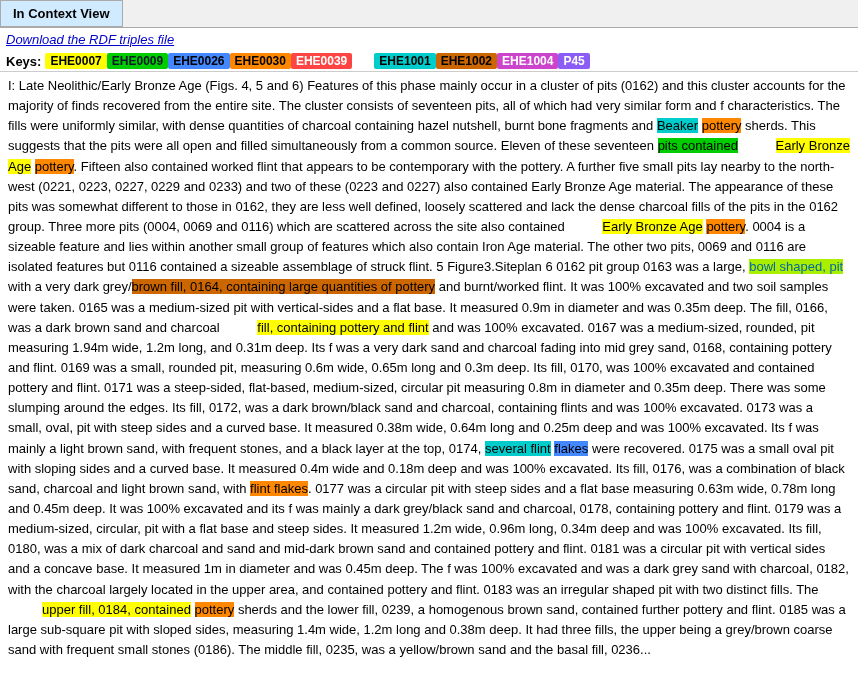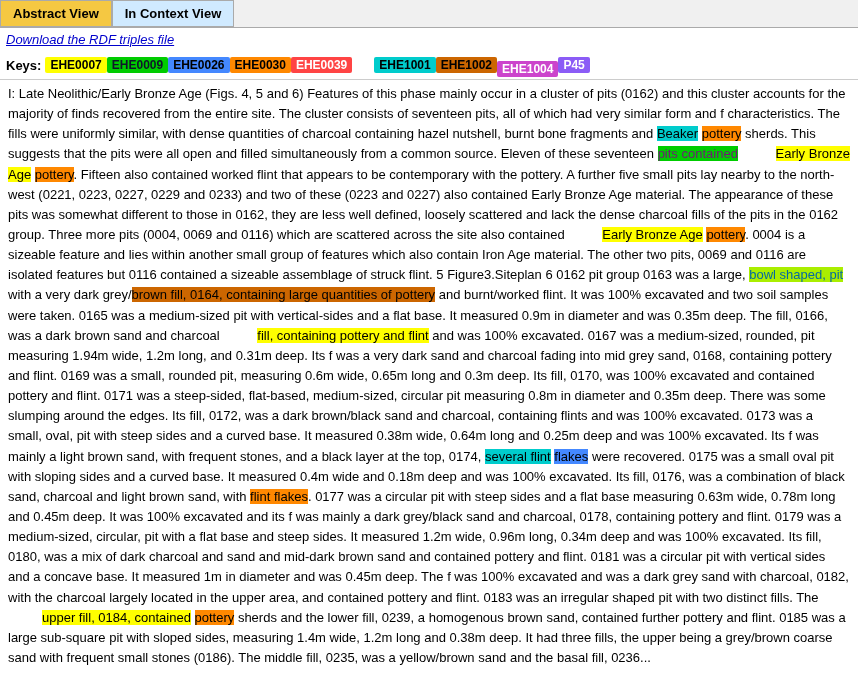--- a/index.html
+++ b/index.html
@@ -78,56 +78,55 @@
       padding: 4px 8px;
       line-height: 1.55;
       font-size: 13px;
       height: 590px;
       overflow-y: scroll;
       border-top: 1px solid #ccc;
       position: relative;
     }
 
     
-    .hl-green { background-color: #00cc00; color: #701a75; }
+    .hl-green { background-color: #00cc00; color: #000000; }
     .hl-yellow { background-color: #ffff00; color: #000; margin-left: 34px; }
     .hl-blue { background-color: #4488ff; color: #000; }
     .hl-orange { background-color: #ff8800; color: #000; }
     .hl-teal { background-color: #00cccc; color: #000; }
     .hl-brown { background-color: #cc6600; color: #000; }
     .hl-lime { background-color: #aaee00; color: #0369a1; }
 
     
     #content-area::-webkit-scrollbar { width: 14px; }
     #content-area::-webkit-scrollbar-track { background: #f0f0f0; }
     #content-area::-webkit-scrollbar-thumb { background: #aaa; border: 1px solid #999; }
   </style>
 </head>
 <body>
 
 <div id="tab-bar">
-  <button class="tab-btn tab-abstract">Abstract View</button>
   <button class="tab-btn tab-context">In Context View</button>
 </div>
 
 <div id="download-link">
   <a>Download the RDF triples file</a>
 </div>
 
 <div id="keys-row">
   <span class="keys-label">Keys:</span>
 
 <span class="key-badge" style="background-color: rgb(255, 255, 0); color: rgb(0, 0, 0);">EHE0007</span>
     <span class="key-badge" style="background-color: rgb(0, 204, 0); color: #0f172a;">EHE0009</span>
     <span class="key-badge" style="background-color: rgb(68, 136, 255); color: rgb(0, 0, 0);">EHE0026</span>
     <span class="key-badge" style="background-color: rgb(255, 136, 0); color: rgb(0, 0, 0);">EHE0030</span>
     <span class="key-badge" style="background-color: rgb(255, 68, 68); color: rgb(255, 255, 255);">EHE0039</span>
     <span class="key-badge" style="background-color: rgb(0, 204, 204); color: #000000; margin-left: 22px;">EHE1001</span>
     <span class="key-badge" style="background-color: rgb(204, 102, 0); color: rgb(0, 0, 0);">EHE1002</span>
-    <span class="key-badge" style="background-color: rgb(204, 68, 204); color: rgb(255, 255, 255); margin-top: 8px;">EHE1004</span>
+    <span class="key-badge" style="background-color: rgb(204, 68, 204); color: rgb(255, 255, 255);">EHE1004</span>
     <span class="key-badge" style="background-color: #8b5cf6; color: rgb(255, 255, 255);">P45</span>
   </div>
 
 <div id="content-area">
   <p>
     I: Late Neolithic/Early Bronze Age (Figs. 4, 5 and 6) Features of this phase mainly occur in a cluster of pits (0162) and this cluster accounts for the majority of finds recovered from the entire site. The cluster consists of seventeen pits, all of which had very similar form and f characteristics. The fills were uniformly similar, with dense quantities of charcoal containing hazel nutshell, burnt bone fragments and <span class="hl-teal">Beaker</span> <span class="hl-orange">pottery</span> sherds. This suggests that the pits were all open and filled simultaneously from a common source. Eleven of these seventeen <span class="hl-green">pits contained</span> <span class="hl-yellow">Early Bronze Age</span> <span class="hl-orange">pottery</span>. Fifteen also contained worked flint that appears to be contemporary with the pottery. A further five small pits lay nearby to the north-west (0221, 0223, 0227, 0229 and 0233) and two of these (0223 and 0227) also contained Early Bronze Age material. The appearance of these pits was somewhat different to those in 0162, they are less well defined, loosely scattered and lack the dense charcoal fills of the pits in the 0162 group. Three more pits (0004, 0069 and 0116) which are scattered across the site also contained <span class="hl-yellow">Early Bronze Age</span> <span class="hl-orange">pottery</span>. 0004 is a sizeable feature and lies within another small group of features which also contain Iron Age material. The other two pits, 0069 and 0116 are isolated features but 0116 contained a sizeable assemblage of struck flint. 5 Figure3.Siteplan 6 0162 pit group 0163 was a large, <span class="hl-lime">bowl shaped, pit</span> with a very dark grey/<span class="hl-brown">brown fill, 0164, containing large quantities of pottery</span> and burnt/worked flint. It was 100% excavated and two soil samples were taken. 0165 was a medium-sized pit with vertical-sides and a flat base. It measured 0.9m in diameter and was 0.35m deep. The fill, 0166, was a dark brown sand and charcoal <span class="hl-yellow">fill, containing pottery and flint</span> and was 100% excavated. 0167 was a medium-sized, rounded, pit measuring 1.94m wide, 1.2m long, and 0.31m deep. Its f was a very dark sand and charcoal fading into mid grey sand, 0168, containing pottery and flint. 0169 was a small, rounded pit, measuring 0.6m wide, 0.65m long and 0.3m deep. Its fill, 0170, was 100% excavated and contained pottery and flint. 0171 was a steep-sided, flat-based, medium-sized, circular pit measuring 0.8m in diameter and 0.35m deep. There was some slumping around the edges. Its fill, 0172, was a dark brown/black sand and charcoal, containing flints and was 100% excavated. 0173 was a small, oval, pit with steep sides and a curved base. It measured 0.38m wide, 0.64m long and 0.25m deep and was 100% excavated. Its f was mainly a light brown sand, with frequent stones, and a black layer at the top, 0174, <span class="hl-teal">several flint</span> <span class="hl-blue">flakes</span> were recovered. 0175 was a small oval pit with sloping sides and a curved base. It measured 0.4m wide and 0.18m deep and was 100% excavated. Its fill, 0176, was a combination of black sand, charcoal and light brown sand, with <span class="hl-orange">flint flakes</span>. 0177 was a circular pit with steep sides and a flat base measuring 0.63m wide, 0.78m long and 0.45m deep. It was 100% excavated and its f was mainly a dark grey/black sand and charcoal, 0178, containing pottery and flint. 0179 was a medium-sized, circular, pit with a flat base and steep sides. It measured 1.2m wide, 0.96m long, 0.34m deep and was 100% excavated. Its fill, 0180, was a mix of dark charcoal and sand and mid-dark brown sand and contained pottery and flint. 0181 was a circular pit with vertical sides and a concave base. It measured 1m in diameter and was 0.45m deep. The f was 100% excavated and was a dark grey sand with charcoal, 0182, with the charcoal largely located in the upper area, and contained pottery and flint. 0183 was an irregular shaped pit with two distinct fills. The <span class="hl-yellow">upper fill, 0184, contained</span> <span class="hl-orange">pottery</span> sherds and the lower fill, 0239, a homogenous brown sand, contained further pottery and flint. 0185 was a large sub-square pit with sloped sides, measuring 1.4m wide, 1.2m long and 0.38m deep. It had three fills, the upper being a grey/brown coarse sand with frequent small stones (0186). The middle fill, 0235, was a yellow/brown sand and the basal fill, 0236...
   </p>
 </div>
 
 </body></html>

